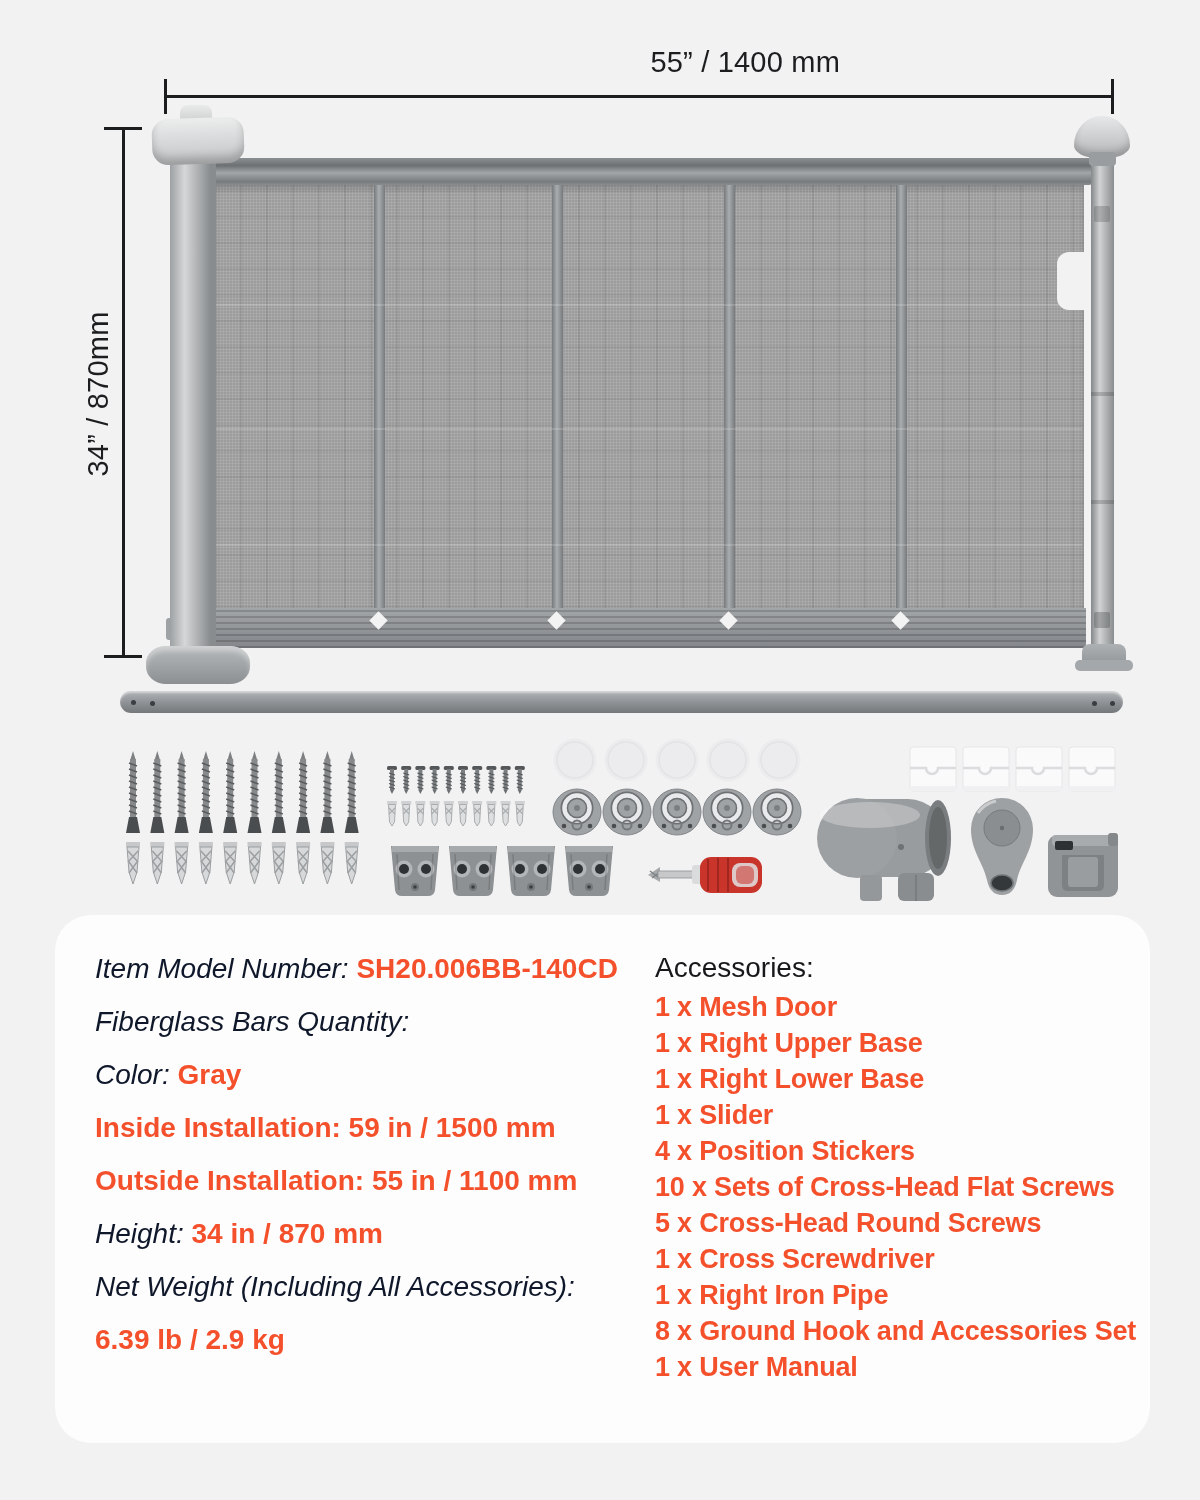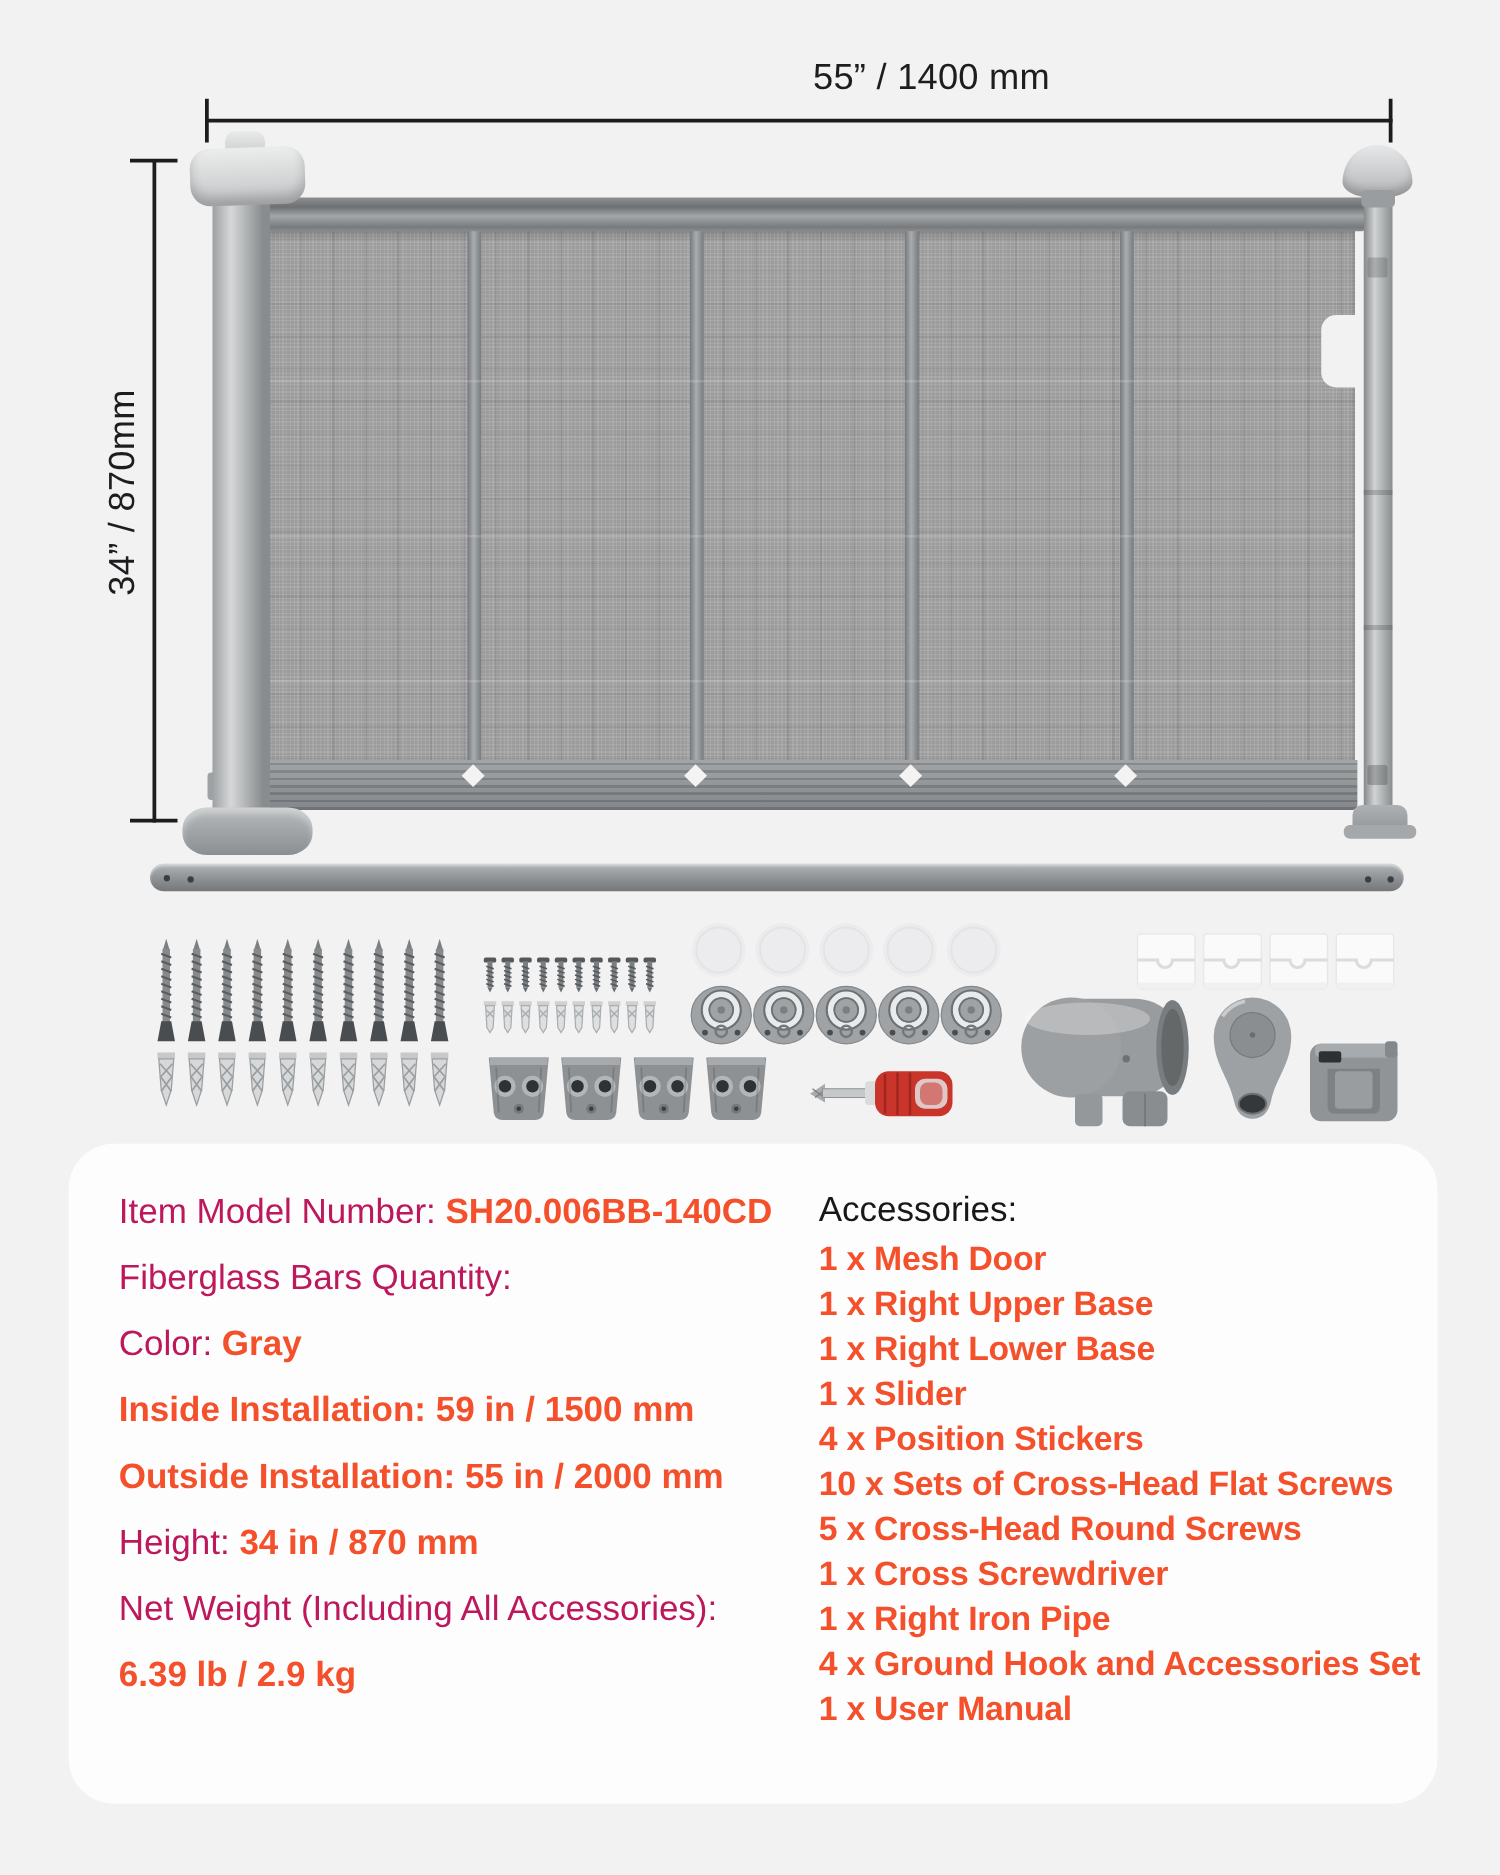--- a/index.html
+++ b/index.html
@@ -68,21 +68,21 @@
   
   #iron-pipe{left:120px;top:691px;width:1003px;height:22px;border-radius:11px;
     background:linear-gradient(180deg,#b3b6b8 0%,#93969a 45%,#75787a 100%);
     box-shadow:inset 0 2px 2px rgba(255,255,255,.45);}
   .pipe-hole{width:5px;height:5px;border-radius:50%;background:#3b3e40;}
 
   
   #spec-panel{left:55px;top:915px;width:1095px;height:528px;background:#fdfdfd;border-radius:36px;}
   #spec-col-left{left:40px;top:40px;width:560px;}
   .spec-row{font-size:28px;line-height:28px;margin-bottom:25px;color:#17181a;}
-  .spec-label{font-weight:400;color:#be185d;}
+  .spec-label{font-weight:400;color:#0f172a;font-style:italic;}
   .spec-value{font-weight:700;color:#f4502b;margin-top:35px;}
   #spec-col-right{left:600px;top:37px;width:500px;}
   #acc-title{font-size:28px;line-height:32px;color:#17181a;font-weight:400;margin-bottom:5px;}
   .acc-item{font-size:27px;line-height:36px;font-weight:700;color:#f4502b;letter-spacing:-0.2px;}
 
   
   #accessories-svg{left:100px;top:735px;width:1060px;height:180px;}
 </style>
 </head>
 <body>
@@ -312,32 +312,32 @@
     <rect x="1008" y="98" width="10" height="13" rx="3" fill="#85888a"></rect>
   </g>
 </svg>
 
 <div class="abs" id="spec-panel">
   <div class="abs" id="spec-col-left">
     <div class="spec-row"><span class="spec-label">Item Model Number: </span><span class="spec-value">SH20.006BB-140CD</span></div>
     <div class="spec-row"><span class="spec-label">Fiberglass Bars Quantity:</span><span class="spec-value"></span></div>
     <div class="spec-row"><span class="spec-label">Color: </span><span class="spec-value">Gray</span></div>
     <div class="spec-row"><span class="spec-label"></span><span class="spec-value">Inside Installation: 59 in / 1500 mm</span></div>
-    <div class="spec-row"><span class="spec-label"></span><span class="spec-value">Outside Installation: 55 in / 2000 mm</span></div>
+    <div class="spec-row"><span class="spec-label"></span><span class="spec-value">Outside Installation: 55 in / 1100 mm</span></div>
     <div class="spec-row"><span class="spec-label">Height: </span><span class="spec-value">34 in / 870 mm</span></div>
     <div class="spec-row"><span class="spec-label">Net Weight (Including All Accessories):</span><span class="spec-value"></span></div>
     <div class="spec-row"><span class="spec-label"></span><span class="spec-value">6.39 lb / 2.9 kg</span></div>
   </div>
   <div class="abs" id="spec-col-right">
     <div id="acc-title">Accessories:</div>
     <div class="acc-item">1 x Mesh Door</div>
     <div class="acc-item">1 x Right Upper Base</div>
     <div class="acc-item">1 x Right Lower Base</div>
     <div class="acc-item">1 x Slider</div>
     <div class="acc-item">4 x Position Stickers</div>
     <div class="acc-item">10 x Sets of Cross-Head Flat Screws</div>
     <div class="acc-item">5 x Cross-Head Round Screws</div>
     <div class="acc-item">1 x Cross Screwdriver</div>
     <div class="acc-item">1 x Right Iron Pipe</div>
-    <div class="acc-item">4 x Ground Hook and Accessories Set</div>
+    <div class="acc-item">8 x Ground Hook and Accessories Set</div>
     <div class="acc-item">1 x User Manual</div>
   </div>
 </div>
 
 </body></html>

